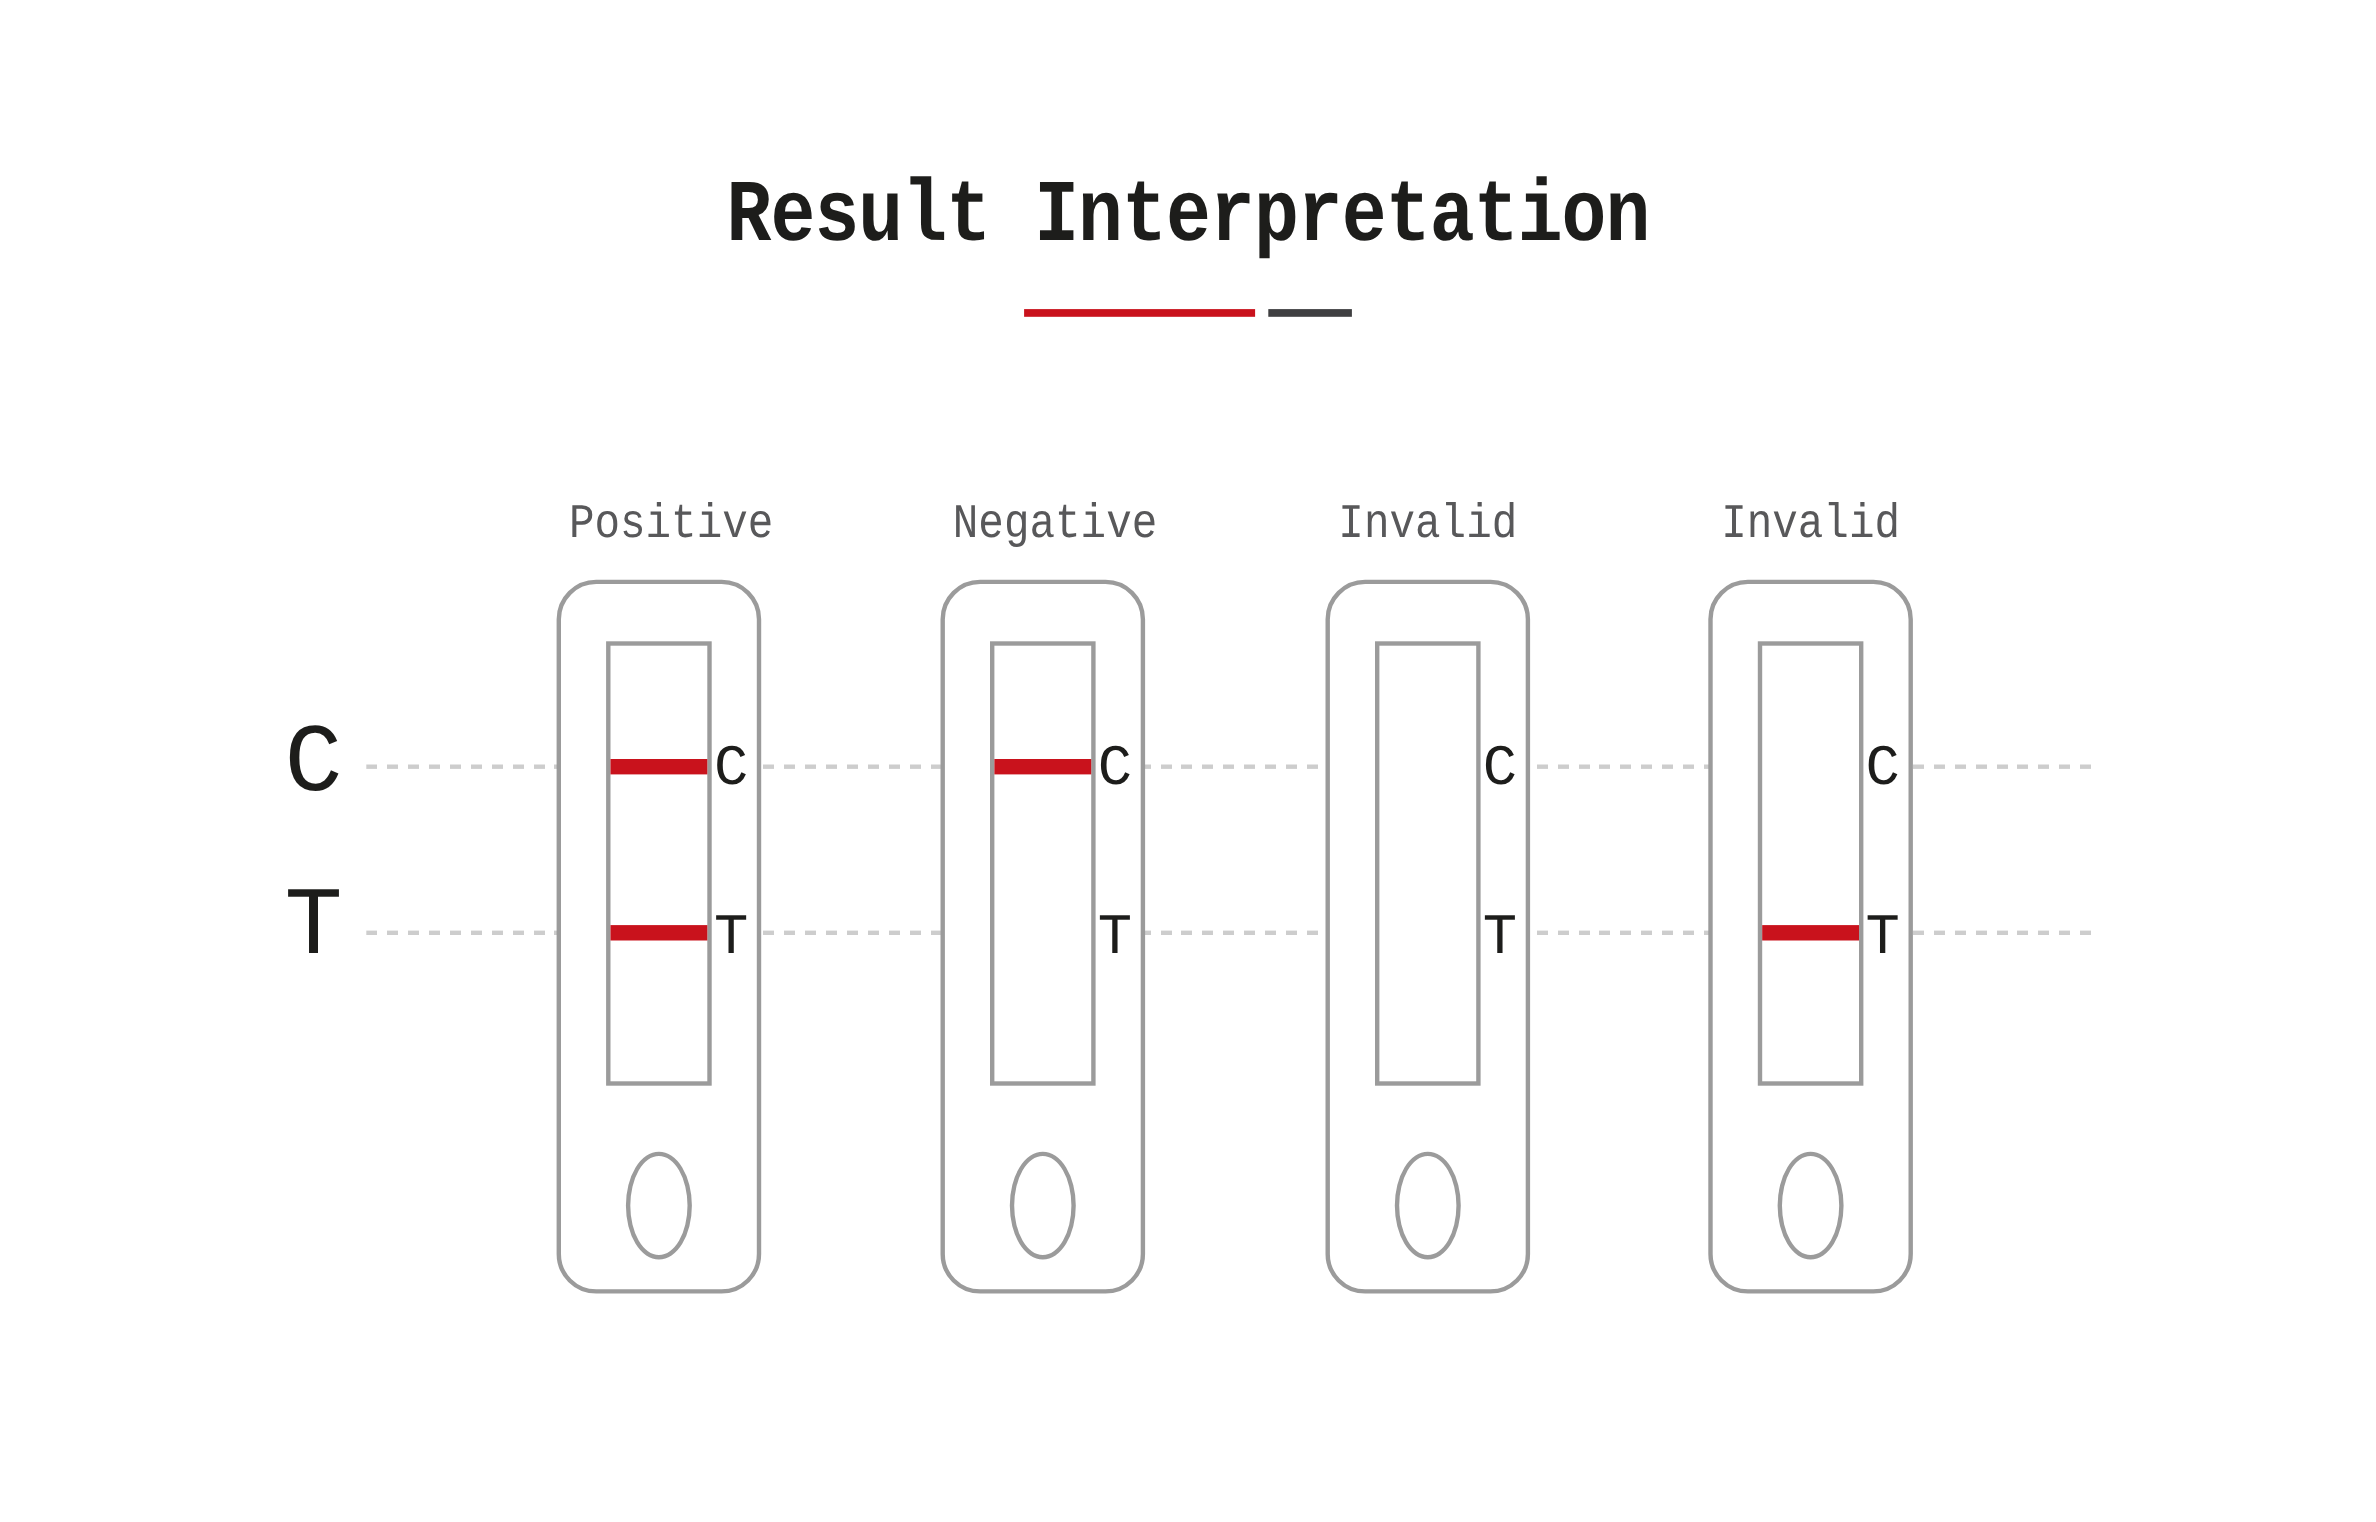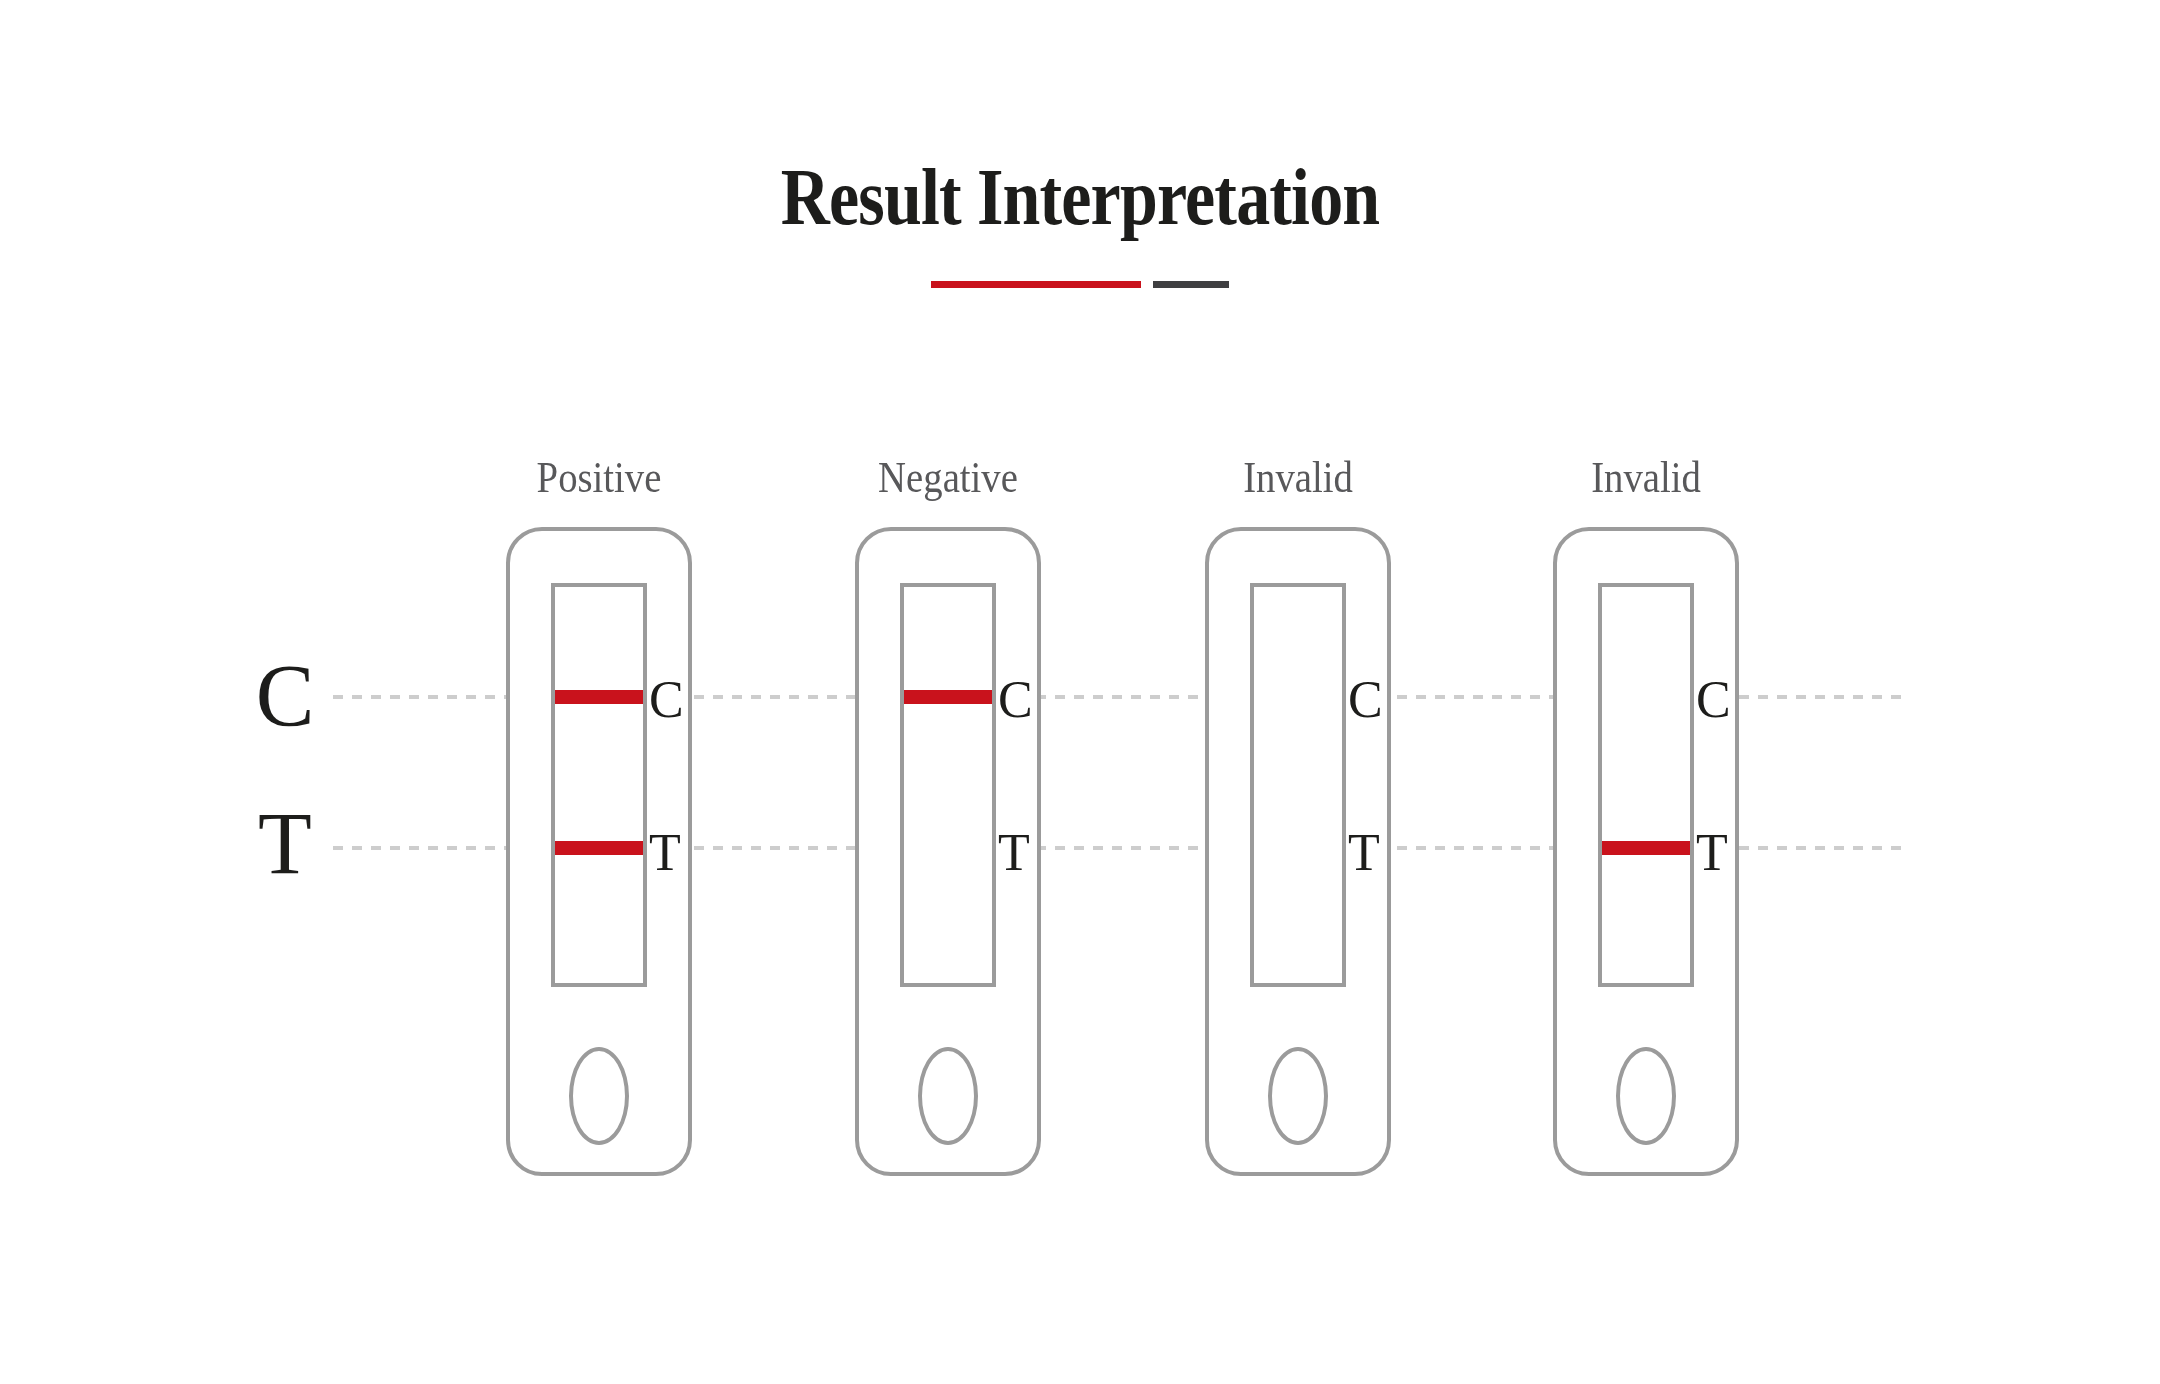--- a/index.html
+++ b/index.html
@@ -10,21 +10,21 @@
     --dash:#cdcdcd;
     --ink:#1d1d1b;
   }
   *{margin:0;padding:0;box-sizing:border-box;}
   html,body{background:#fff;}
   .stage{
     position:relative;
     width:2160px;height:1384px;
     background:#ffffff;
     overflow:hidden;
-    font-family:Liberation Serif, serif;
+    font-family:Liberation Mono, monospace;
   }
   .title{
     position:absolute;
     left:0;top:152px;width:2160px;
     text-align:center;
     font-size:80px;font-weight:bold;
     color:var(--ink);
     transform:scaleX(0.85);
     letter-spacing:-1px;
   }

